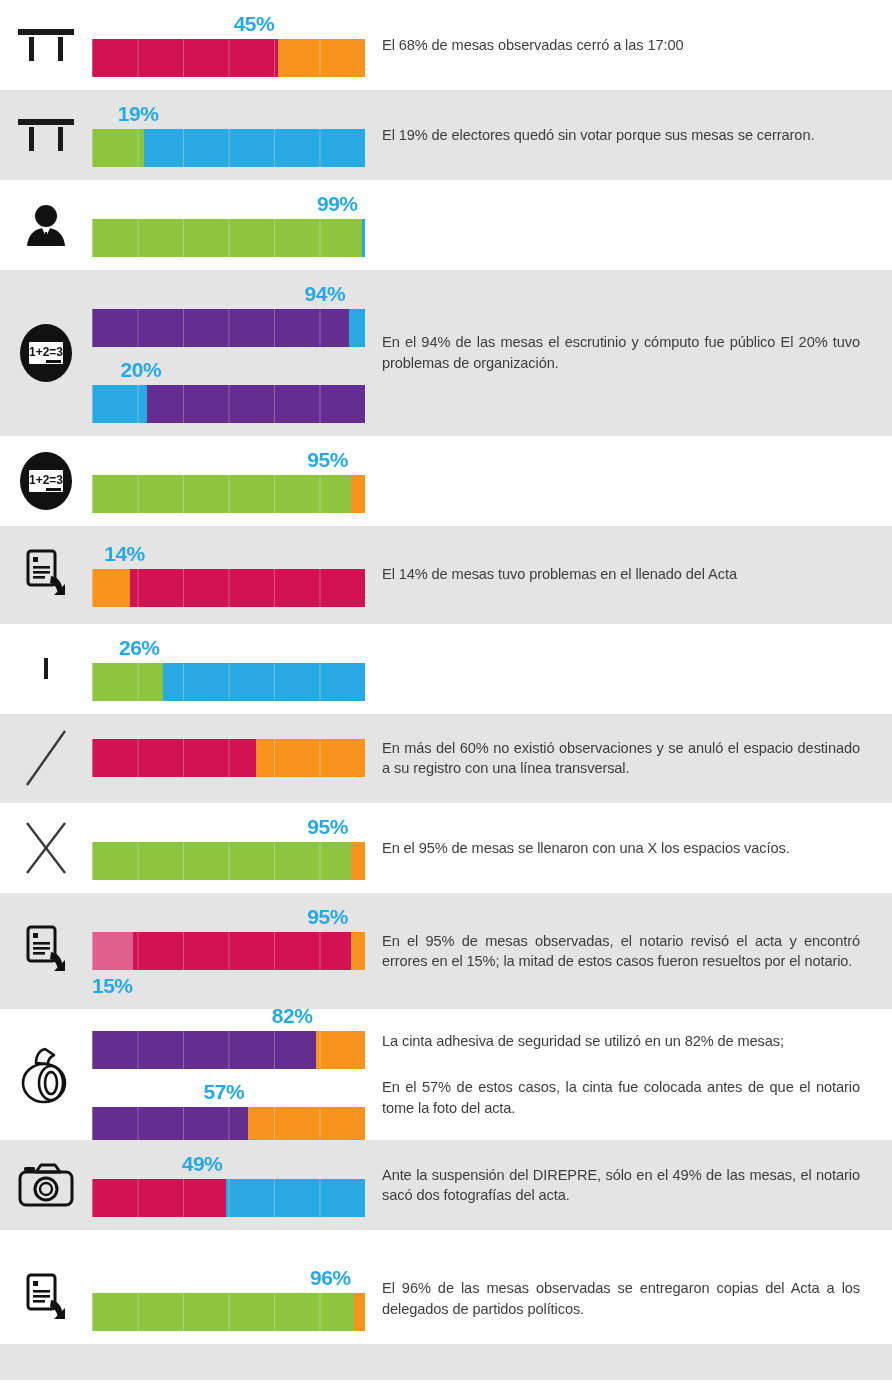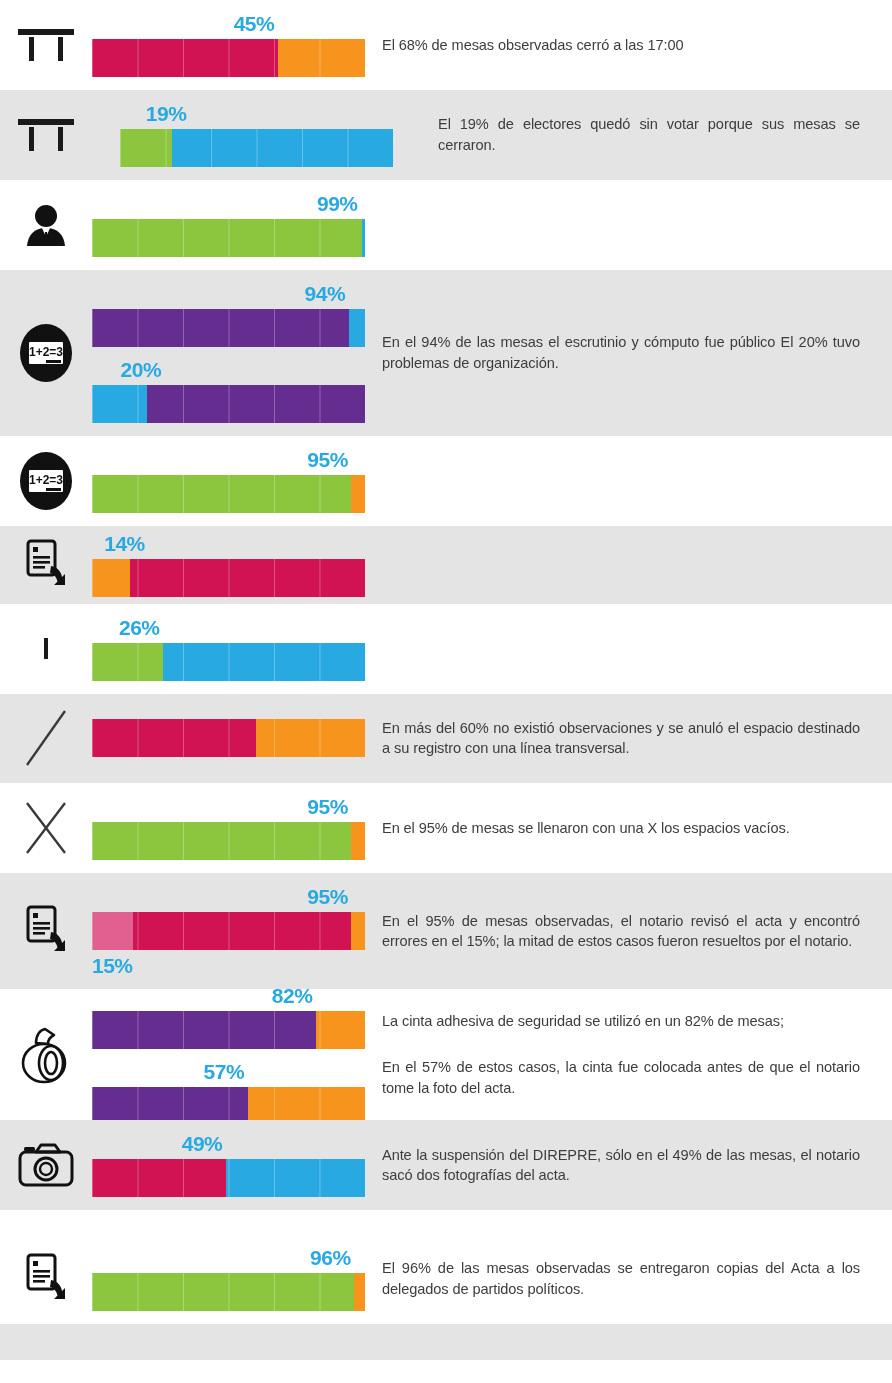--- a/index.html
+++ b/index.html
@@ -143,21 +143,21 @@
           <div class="bar">
             <div class="seg" style="background: rgb(209, 19, 84); width: 68%;"></div>
             <div class="seg" style="background: rgb(247, 148, 30); width: 32%;"></div>
           </div>
         </div>
       </div>
       <div class="text-cell">
         <p class="caption">El 68% de mesas observadas cerró a las 17:00</p>
       </div>
     </div>
-    <div class="row shade" style="height: 89.9231px; gap: 28px;">
+    <div class="row shade" style="height: 89.9231px;">
       <div class="icon-cell">
         <span style="display: inline-block;">
           <svg class="ico ico-table" viewBox="0 0 56 36" xmlns="http://www.w3.org/2000/svg">
         <rect x="0" y="2" width="56" height="6" fill="#1a1a1a"></rect>
         <rect x="11" y="10" width="5" height="24" fill="#1a1a1a"></rect>
         <rect x="40" y="10" width="5" height="24" fill="#1a1a1a"></rect>
       </svg>
         </span>
       </div>
       <div class="bars-cell">
@@ -239,21 +239,21 @@
       <div class="bars-cell">
         <div class="bar-group">
           <div class="pct" style="padding-left: 215.35px;">95%</div>
           <div class="bar">
             <div class="seg" style="background: rgb(140, 198, 63); width: 95%;"></div>
             <div class="seg" style="background: rgb(247, 148, 30); width: 5%;"></div>
           </div>
         </div>
       </div>
     </div>
-    <div class="row shade" style="height: 78px;">
+    <div class="row shade" style="height: 98px;">
       <div class="icon-cell">
         <span style="display: inline-block;">
           <svg class="ico ico-doc" viewBox="0 0 44 54" xmlns="http://www.w3.org/2000/svg">
         <rect x="4" y="3" width="27" height="34" rx="3" fill="none" stroke="#111111" stroke-width="3"></rect>
         <rect x="9" y="9" width="5" height="5" fill="#111111"></rect>
         <rect x="9" y="18" width="17" height="2.6" fill="#111111"></rect>
         <rect x="9" y="23" width="17" height="2.6" fill="#111111"></rect>
         <rect x="9" y="28" width="12" height="2.6" fill="#111111"></rect>
         <path d="M27 28 C33 29 37 33 38 39 L41 36 L41 47 L30 47 L33.5 43.5 C32.5 39 30 36 26 35 Z" fill="#111111"></path>
       </svg>
@@ -261,20 +261,23 @@
       </div>
       <div class="bars-cell">
         <div class="bar-group">
           <div class="pct" style="padding-left: 12.22px;">14%</div>
           <div class="bar">
             <div class="seg" style="background: rgb(247, 148, 30); width: 14%;"></div>
             <div class="seg" style="background: rgb(209, 19, 84); width: 86%;"></div>
           </div>
         </div>
       </div>
+      <div class="text-cell">
+        <p class="caption">El 14% de mesas tuvo problemas en el llenado del Acta</p>
+      </div>
     </div>
     <div class="row plain" style="height: 89.9231px;">
       <div class="icon-cell">
         <span style="display: inline-block;"><span class="ico-box"></span></span>
       </div>
       <div class="bars-cell">
         <div class="bar-group">
           <div class="pct" style="padding-left: 26.98px;">26%</div>
           <div class="bar">
             <div class="seg" style="background: rgb(140, 198, 63); width: 26%;"></div>

